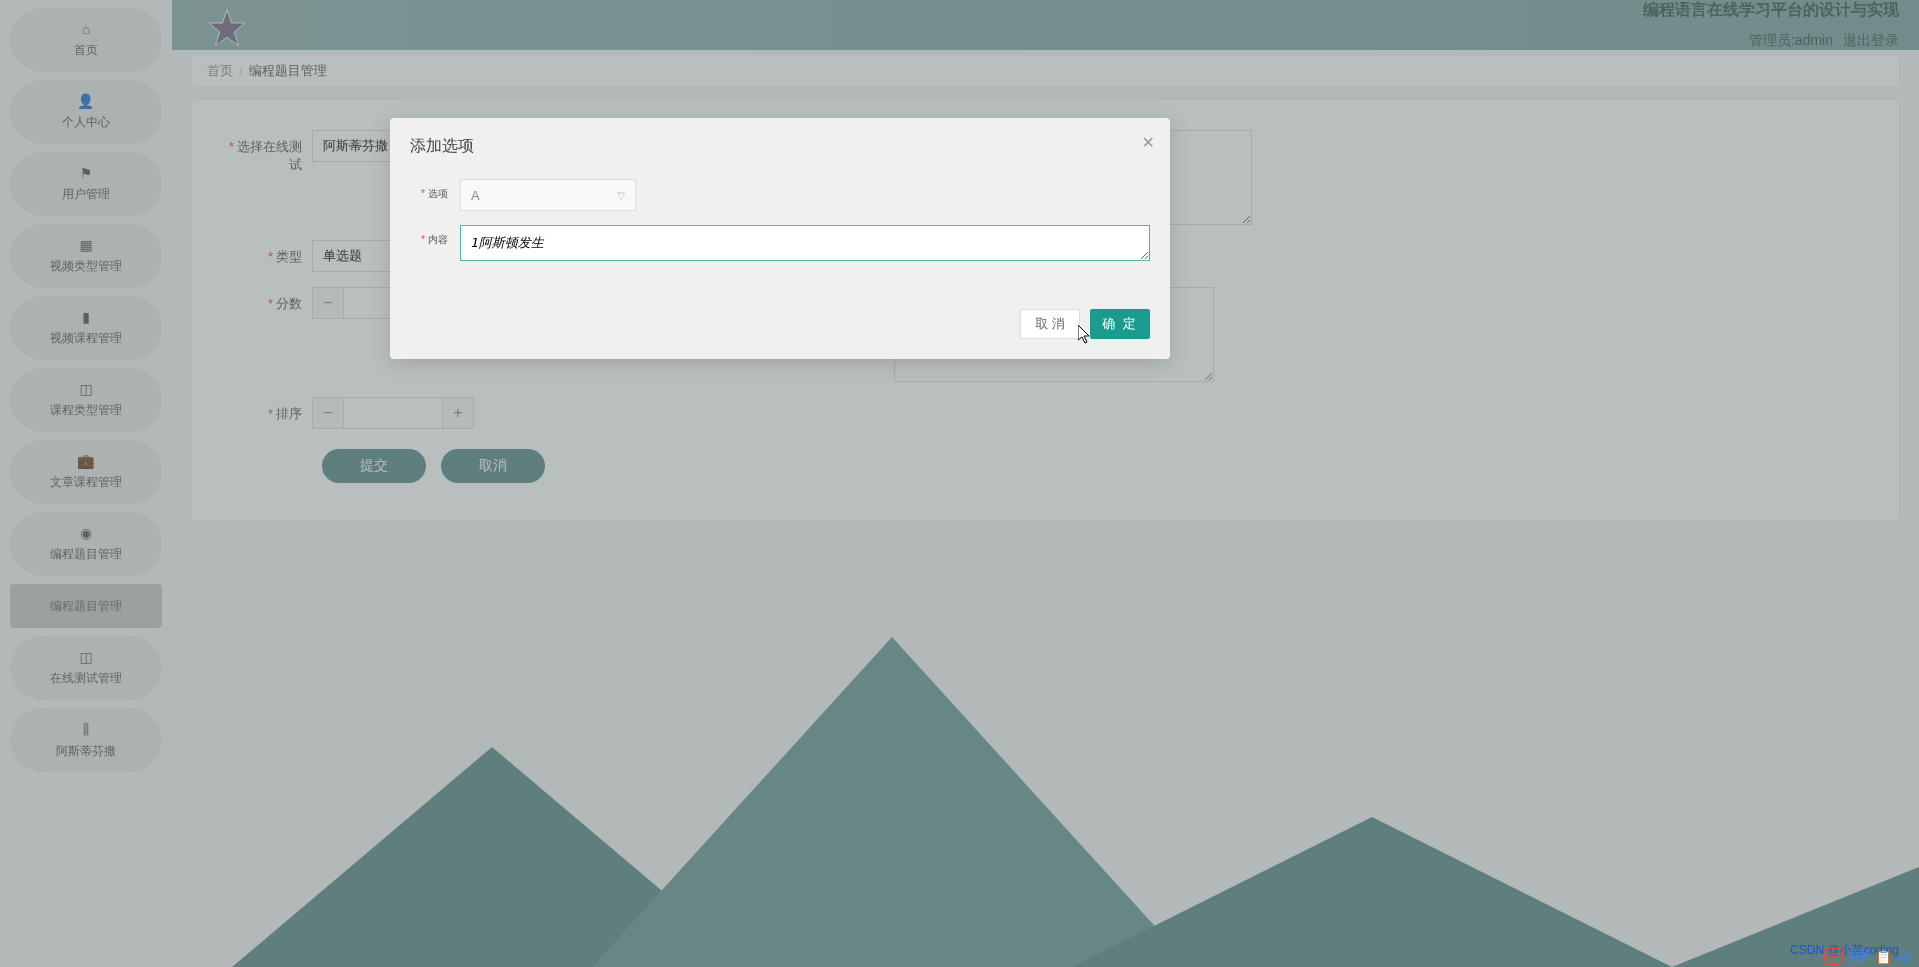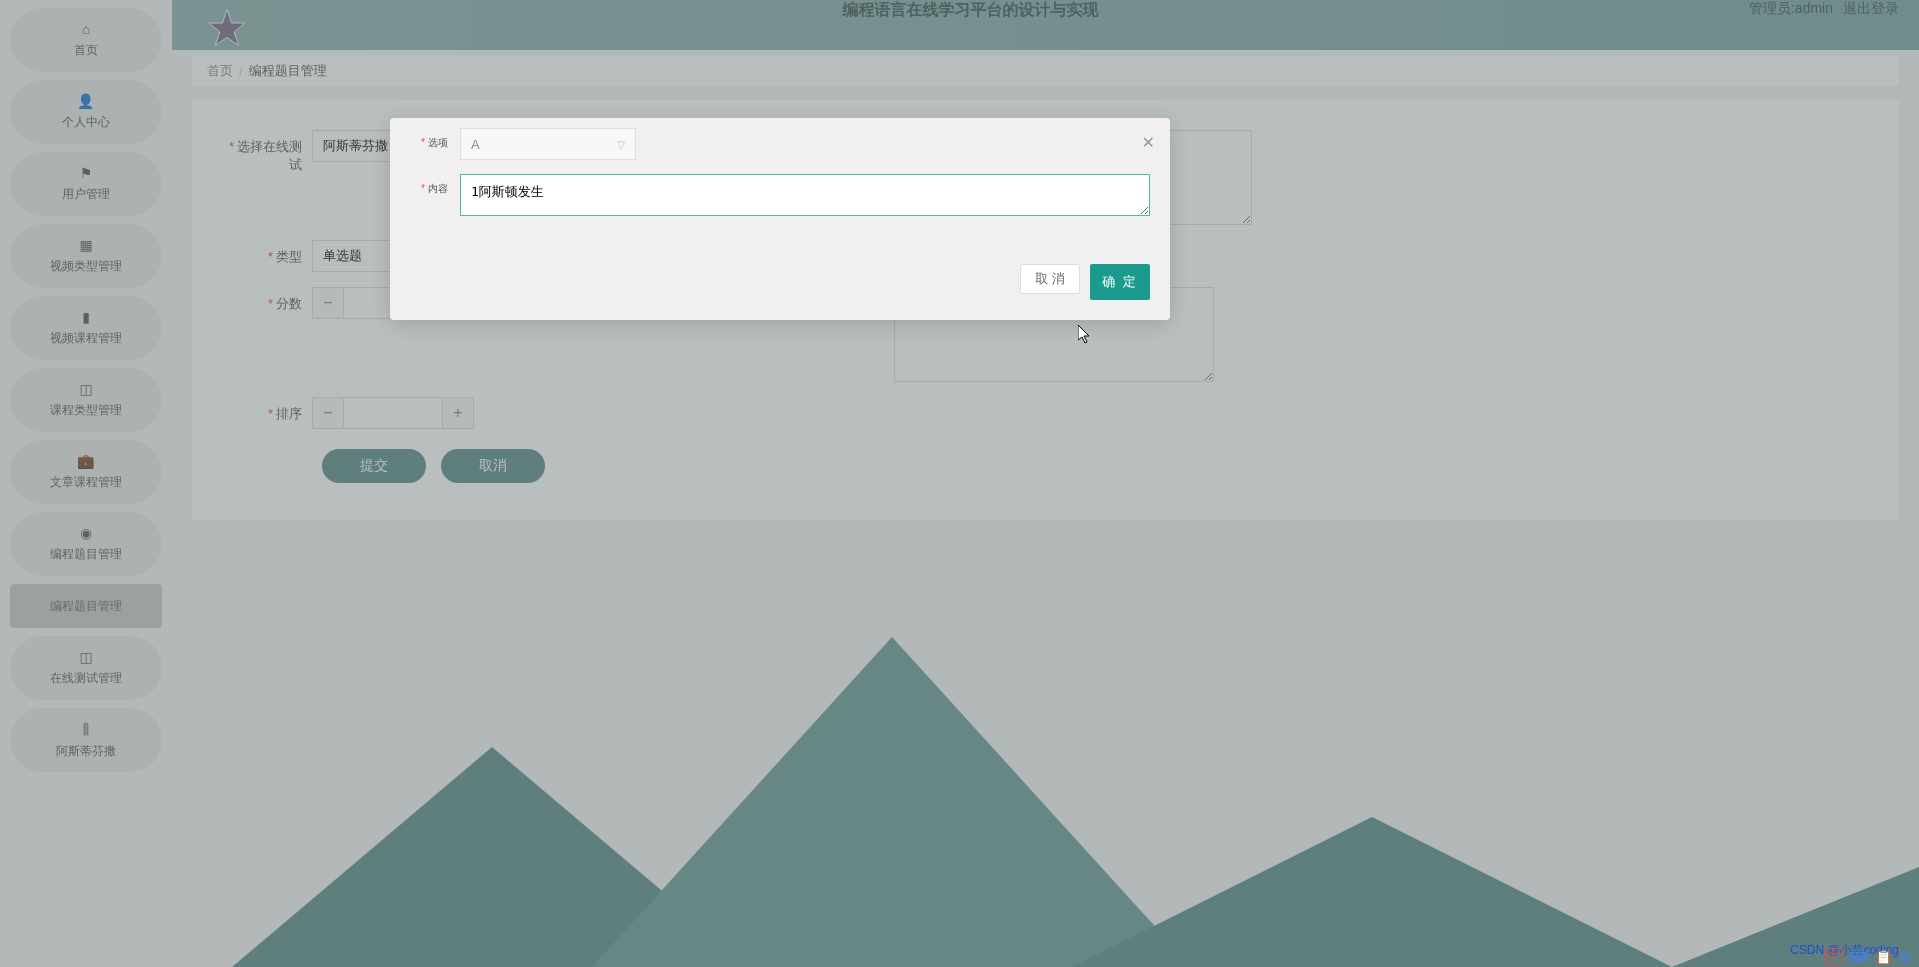--- a/index.html
+++ b/index.html
@@ -7,21 +7,21 @@
     
     
     .sidebar { position: absolute; left: 0; top: 0; width: 172px; height: 100%; padding: 8px 10px; z-index: 5; }
     .nav-item { display: flex; flex-direction: column; align-items: center; justify-content: center; background: #e8e8e8; border-radius: 35px; margin-bottom: 8px; padding: 14px 8px; cursor: pointer; height: 64px; }
     .nav-item.active { background: #c8c8c8; border-radius: 4px; height: 44px; padding: 10px; }
     .nav-item .icon { font-size: 14px; color: #555; margin-bottom: 5px; }
     .nav-item .label { font-size: 12px; color: #555; }
     .nav-item.active .label { color: #666; }
     
     
-    .header { position: absolute; left: 172px; right: 0; top: 0; height: 50px; background: linear-gradient(to right, #8fb0af, #7aa5a3); display: flex; align-items: flex-start; justify-content: space-between; padding: 0 20px; z-index: 5; }
+    .header { position: absolute; left: 172px; right: 0; top: 0; height: 50px; background: linear-gradient(to right, #8fb0af, #7aa5a3); display: flex; align-items: flex-end; justify-content: space-between; padding: 0 20px; z-index: 5; flex-direction: column; }
     .header-logo { position: absolute; left: 30px; top: 5px; width: 50px; height: 45px; }
     .header-title { flex: 1; text-align: center; color: #3d5554; font-size: 16px; font-weight: bold; }
     .header-user { color: #3d5554; font-size: 14px; display: flex; gap: 10px; }
     
     
     .breadcrumb-bar { position: absolute; left: 192px; right: 20px; top: 56px; height: 30px; background: #fff; border-radius: 4px; display: flex; align-items: center; padding: 0 15px; font-size: 13px; color: #888; z-index: 5; }
     .breadcrumb-bar .sep { margin: 0 6px; color: #ccc; }
     .breadcrumb-bar .active { color: #555; }
     
     
@@ -46,24 +46,24 @@
     .overlay { position: absolute; inset: 0; background: rgba(100, 110, 110, 0.45); z-index: 50; }
     .modal { position: absolute; left: 390px; top: 118px; width: 780px; background: #f0f0f0; border-radius: 4px; box-shadow: 0 4px 20px rgba(0,0,0,0.15); z-index: 60; }
     .modal-title { padding: 18px 20px 12px; font-size: 16px; color: #444; font-weight: 500; }
     .modal-close { position: absolute; right: 15px; top: 15px; cursor: pointer; color: #999; font-size: 16px; }
     .modal-body { padding: 10px 20px 20px; }
     .modal-row { display: flex; align-items: flex-start; margin-bottom: 14px; }
     .modal-label { width: 50px; text-align: right; padding-right: 12px; font-size: 10px; color: #555; padding-top: 8px; }
     .modal-label .req { color: #e74c3c; margin-right: 3px; }
     .modal-select { width: 176px; height: 32px; border: 1px solid #ddd; background: #f8f8f8; padding: 0 26px 0 10px; font-size: 13px; color: #888; position: relative; display: flex; align-items: center; }
     .modal-select .chev { position: absolute; right: 10px; color: #bbb; font-size: 10px; }
-    .modal-textarea { flex: 1; height: 42px; border: 1px solid #4db6ac; background: #fff; padding: 8px 10px; font-size: 13px; resize: both; outline: none; }
+    .modal-textarea { flex: 1; height: 36px; border: 1px solid #4db6ac; background: #fff; padding: 8px 10px; font-size: 13px; resize: both; outline: none; font-style: italic; }
     .modal-footer { padding: 14px 20px 20px; display: flex; justify-content: flex-end; gap: 10px; }
     .btn-modal-cancel { width: 60px; height: 30px; background: #fff; border: 1px solid #ddd; color: #666; font-size: 13px; cursor: pointer; border-radius: 2px; margin-left: 44px; }
-    .btn-modal-ok { width: 60px; height: 36px; background: #1a9b8e; border: none; color: #fff; font-size: 13px; cursor: pointer; border-radius: 2px; letter-spacing: 2px; }
+    .btn-modal-ok { width: 60px; height: 30px; background: #1a9b8e; border: none; color: #fff; font-size: 13px; cursor: pointer; border-radius: 2px; letter-spacing: 2px; }
     
     
     .cursor { position: absolute; left: 1078px; top: 325px; z-index: 100; pointer-events: none; }
     
     
     .watermark { position: absolute; right: 20px; bottom: 8px; font-size: 12px; color: #1d4ed8; z-index: 200; }
     .taskbar { position: absolute; right: 8px; bottom: 2px; z-index: 200; font-size: 14px; color: #3b82f6; display: flex; gap: 6px; align-items: center; }
     .taskbar span { display: inline-block; }
   </style>
 </head>
@@ -168,20 +168,21 @@
 <svg class="mountains" viewBox="0 0 1747 400" preserveAspectRatio="none">
   <polygon points="60,400 320,180 580,400" fill="#5a8c8a"></polygon>
   <polygon points="420,400 720,70 1020,400" fill="#6a9c9a"></polygon>
   <polygon points="900,400 1200,250 1500,400 1747,300 1747,400" fill="#5a8c8a"></polygon>
 </svg>
 
 <div class="overlay"></div>
 
 <div class="modal">
   <div class="modal-close">✕</div>
+  <div class="modal-title">添加选项</div>
   <div class="modal-body">
     <div class="modal-row">
       <div class="modal-label"><span class="req">*</span><span>选项</span></div>
       <div class="modal-select">
         <span>A</span>
         <span class="chev">▽</span>
       </div>
     </div>
     <div class="modal-row">
       <div class="modal-label"><span class="req">*</span><span>内容</span></div>

